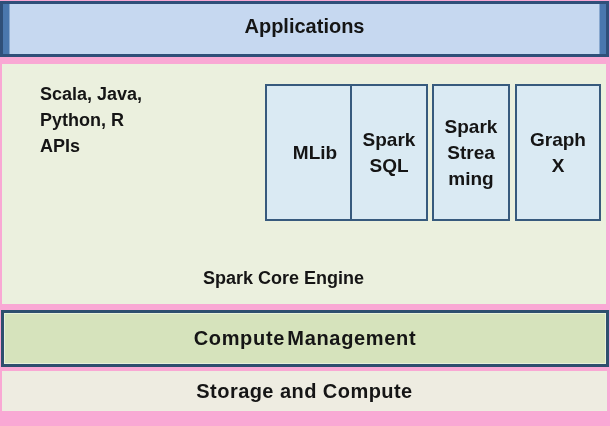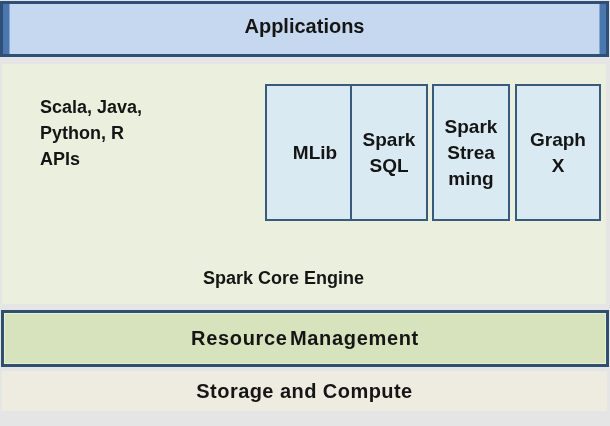--- a/index.html
+++ b/index.html
@@ -5,21 +5,21 @@
   html, body {
     margin: 0;
     padding: 0;
     background: #ffffff;
     font-family: "Liberation Sans", sans-serif;
   }
   .canvas {
     position: relative;
     width: 610px;
     height: 426px;
-    background: #e5e5e5;
+    background: #f9a8d4;
     overflow: hidden;
     color: #151515;
   }
   .bar-title {
     position: absolute;
     display: flex;
     align-items: center;
     justify-content: center;
     text-align: center;
     font-weight: bold;
@@ -47,21 +47,20 @@
     background: #ebf0de;
   }
   .api-text {
     position: absolute;
     left: 40px;
     top: 81px;
     font-size: 18px;
     font-weight: bold;
     line-height: 26px;
     white-space: pre-line;
-    margin-top: 13px;
   }
   .component-box {
     position: absolute;
     top: 84px;
     height: 137px;
     box-sizing: border-box;
     border: 2.5px solid #375a7d;
     background: #daeaf3;
     display: flex;
     align-items: center;
@@ -133,20 +132,20 @@
 ming</span>
   </div>
   <div class="component-box box-graphx">
     <span>Graph
 X</span>
   </div>
 
   <div class="core-label">Spark Core Engine</div>
 
   <div class="bar-title resource-bar">
-    <span class="tight-wordgap">Resource Management</span>
+    <span class="tight-wordgap">Compute Management</span>
   </div>
 
   <div class="bar-title storage-bar">
     <span class="wide-letters">Storage and Compute</span>
   </div>
 
 </div>
 
 </body></html>

